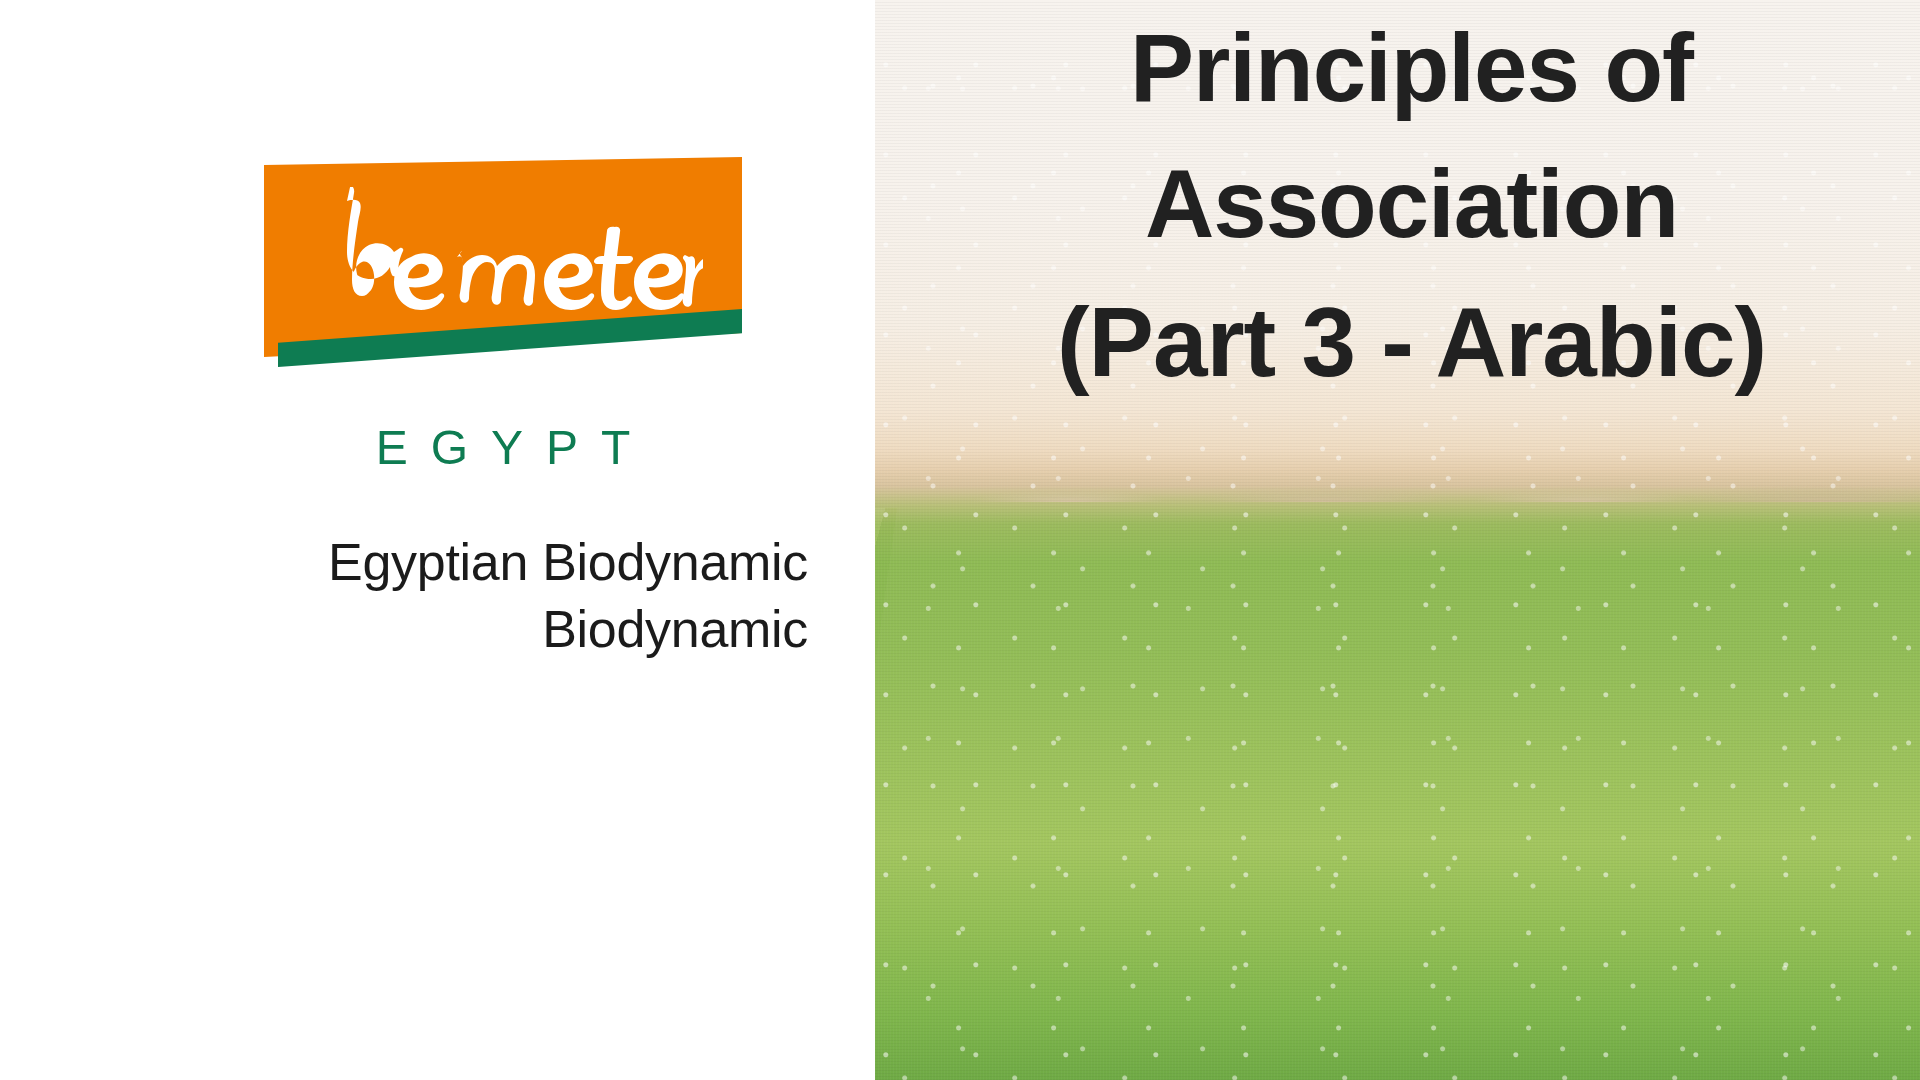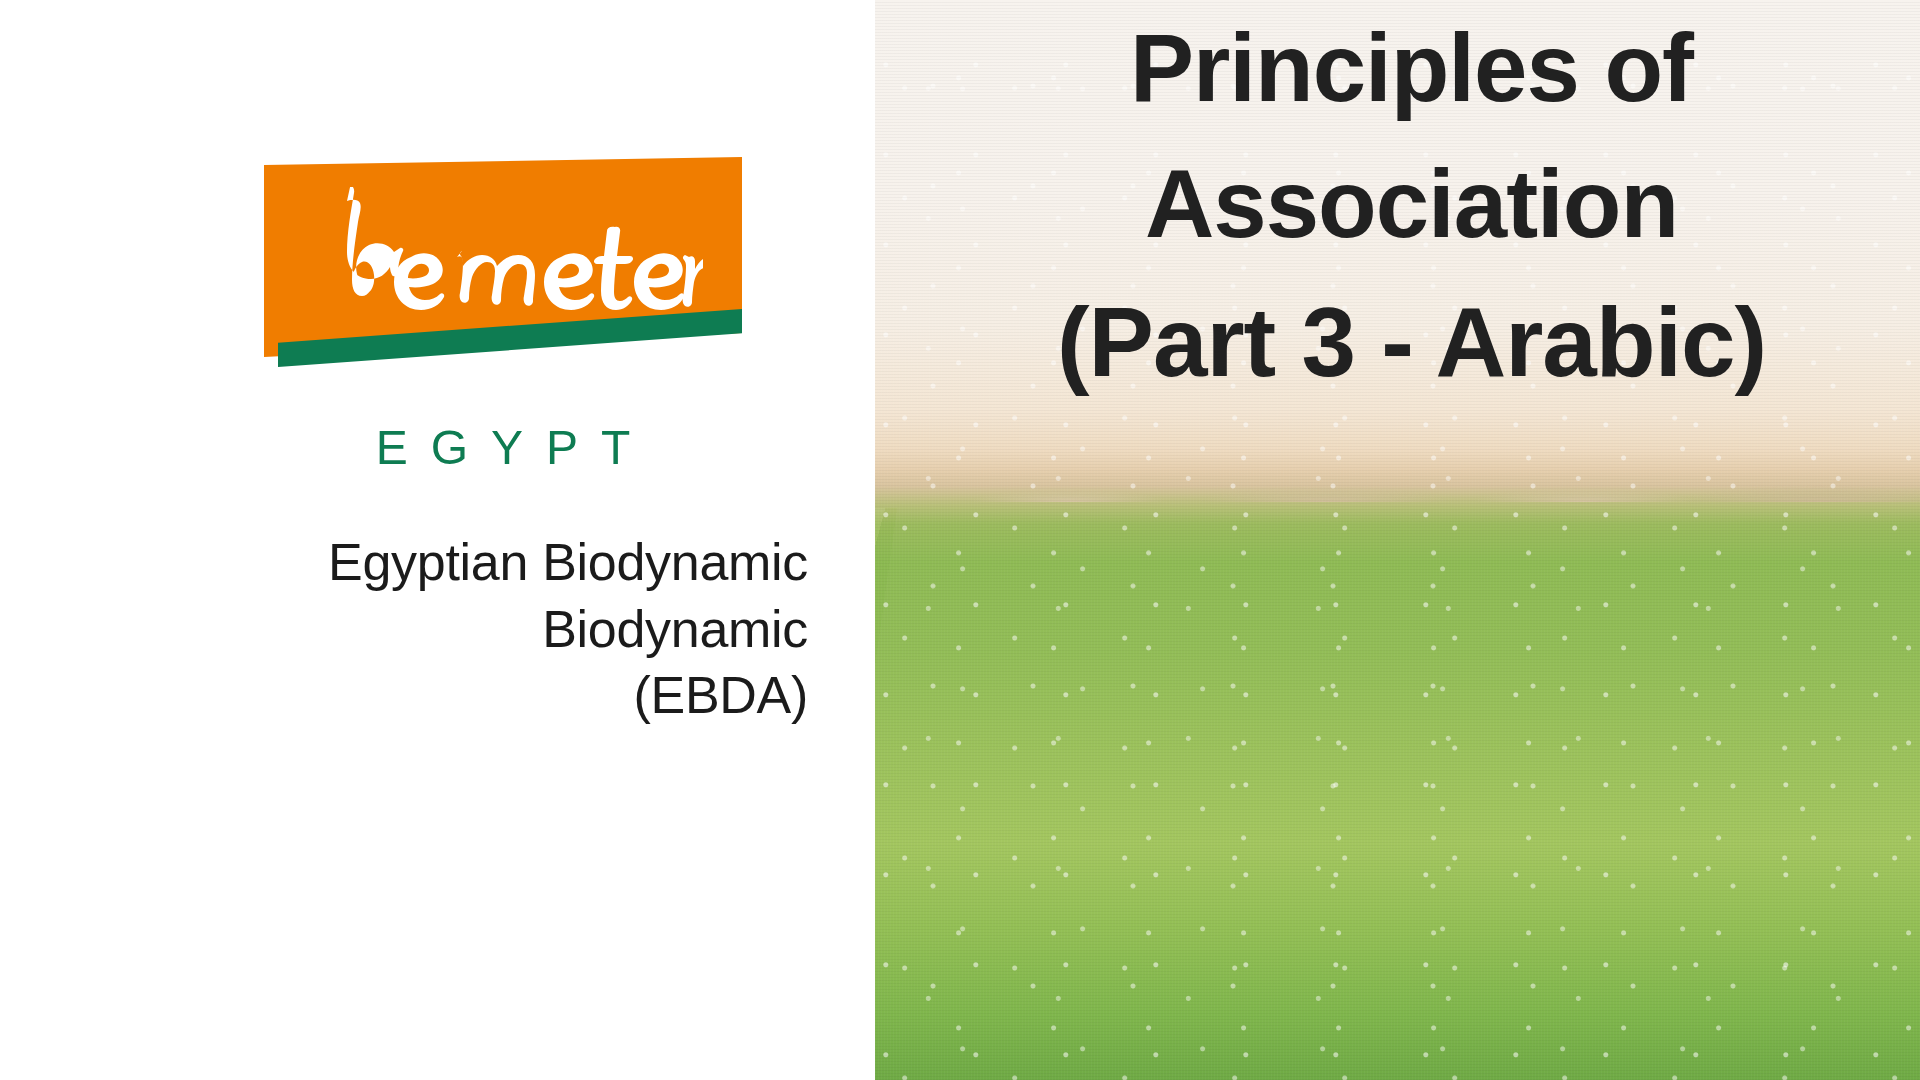--- a/index.html
+++ b/index.html
@@ -210,21 +210,20 @@
         </div>
         <div class="demeter-green"></div>
       </div>
     </div>
 
     <div class="egypt-word">EGYPT</div>
 
     <div class="org-name">
       <span>Egyptian Biodynamic</span>
       <span>Biodynamic</span>
-      <span>(EBDA)</span>
     </div>
   </div>
 
   <div class="right-panel">
     <div class="photo">
       <div class="dune"></div>
       <div class="field-stripes"></div>
       <div class="grain"></div>
     </div>
 

